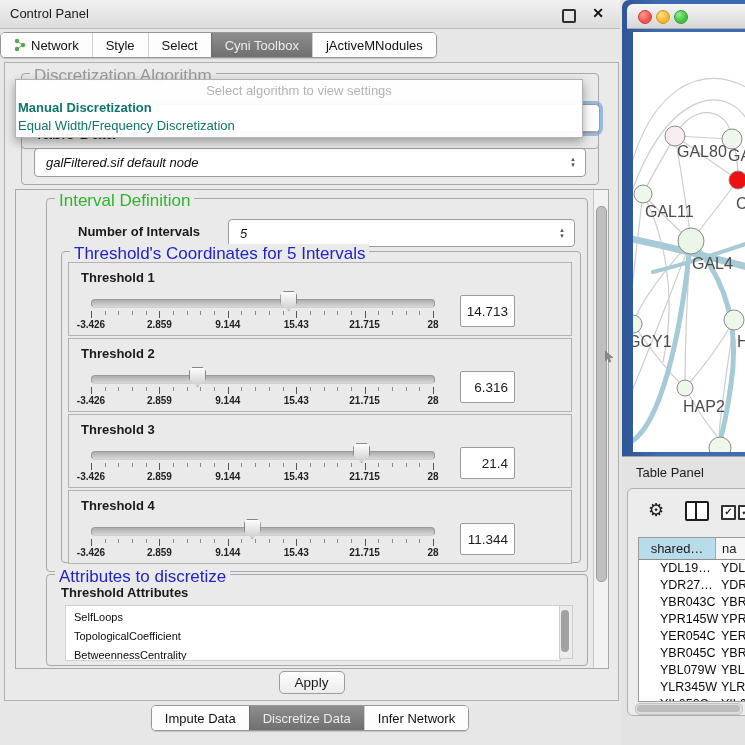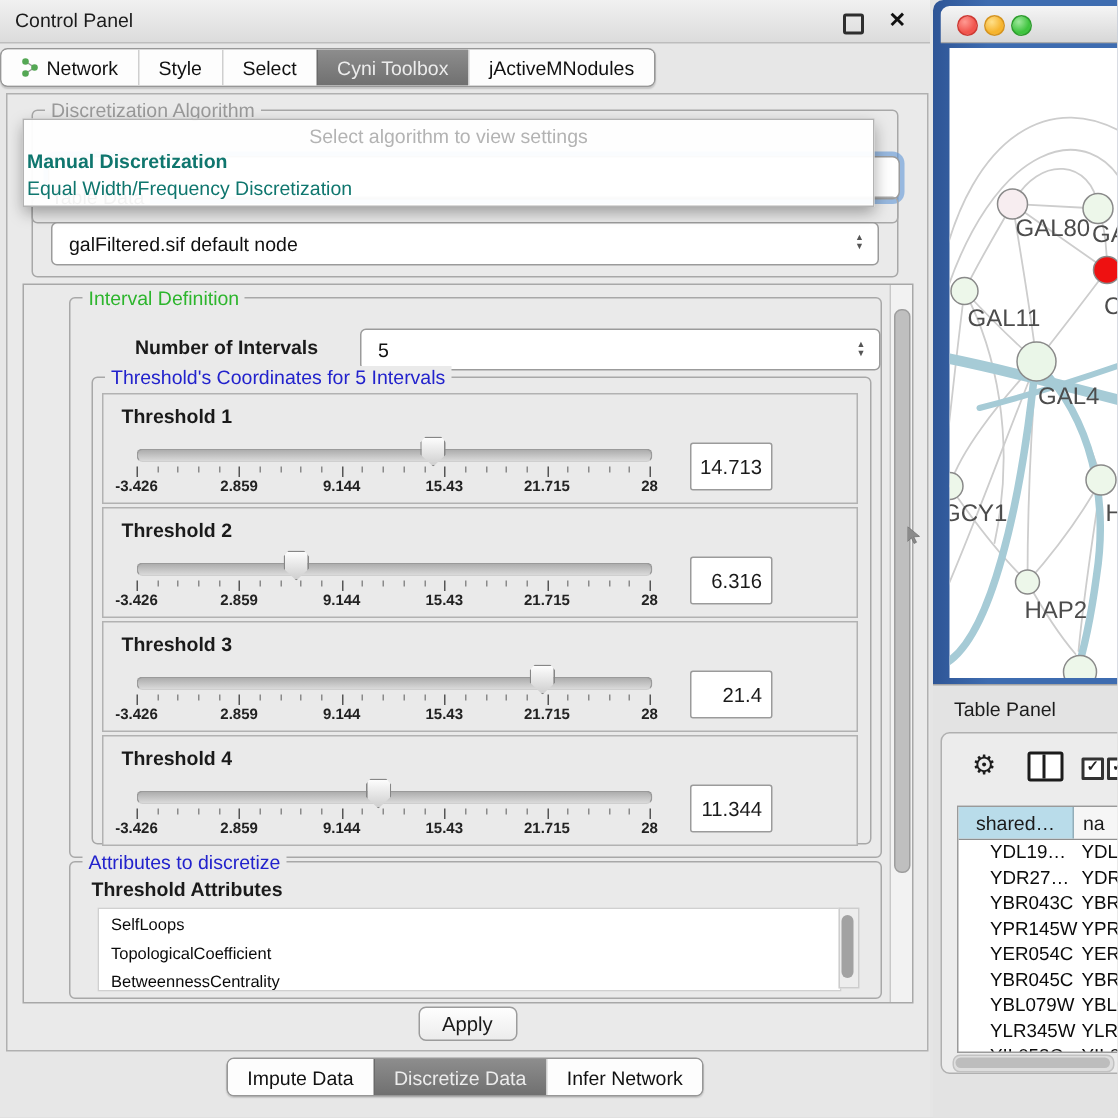--- a/index.html
+++ b/index.html
@@ -16,52 +16,52 @@
   .seg-group{display:flex;height:24px;margin-top:2px;border:1px solid #979797;border-radius:5px;
       overflow:hidden;background:#fff;box-shadow:0 1px 1px rgba(0,0,0,.15);}
   .seg{display:flex;align-items:center;gap:5px;padding:0 13px;font-size:13px;background:#fdfdfd;
       border-left:1px solid #cfcfcf;color:#111;white-space:nowrap;}
   .seg:first-child{border-left:none;}
   .seg.sel{background:linear-gradient(#8d8d8d,#707070);color:#ececec;border-left-color:#6a6a6a;}
   .cp-main{position:absolute;left:4px;top:62px;width:613px;height:637px;
       border:1px solid #b0b0b0;background:#eaeaea;}
   
   .group{position:absolute;border:1px solid #a8a8a8;border-radius:4px;}
-  .legend{position:absolute;top:-8px;left:8px;background:#eaeaea;padding:0 4px;font-size:13px;}
+  .legend{position:absolute;top:-8px;left:8px;background:#eaeaea;padding:0 4px;font-size:17px;}
   .legend.dim{color:#9a9a9a;}
   .legend.green{color:#2db52d;}
   .legend.blue{color:#2222cc;}
   .legend.dark{color:#111;}
   
   .disc-group{left:16px;top:10px;width:576px;height:74px;}
   .disc-combo{position:absolute;left:10px;top:30px;width:566px;height:27px;background:#fff;
       border:1px solid #9b9b9b;border-radius:5px;box-shadow:0 0 0 3px rgba(95,150,215,.6);}
   
   .popup{position:absolute;left:10px;top:16px;width:566px;height:57px;z-index:6;
       background:rgba(255,255,255,.95);border:1px solid #b3b3b3;
       box-shadow:0 4px 10px rgba(0,0,0,.35);}
   .popup-hint{text-align:center;color:#b3b3b3;font-size:13px;padding-top:3px;height:15px;}
   .popup-item{padding:1px 2px 0 2px;font-size:13px;line-height:17px;color:#0f766e;white-space:nowrap;}
   .popup-item.bold{font-weight:bold;}
   
   .tabledata-group{left:16px;top:68px;width:576px;height:52px;}
   .combo{position:absolute;background:#fff;border:1px solid #9b9b9b;border-radius:4px;
-      font-size:13px;color:#111;display:flex;align-items:center;}
+      font-size:13px;color:#111;display:flex;align-items:center;font-style:italic;}
   .combo .val{flex:1;padding-left:11px;white-space:nowrap;overflow:hidden;}
   .stepper{width:16px;display:flex;flex-direction:column;align-items:center;line-height:5px;
       font-size:6px;color:#555;gap:1px;padding-right:4px;}
   .td-combo{left:12px;top:16px;width:550px;height:27px;}
   
   .scrollpanel{position:absolute;left:10px;top:126px;width:592px;height:478px;
       border:1px solid #a8a8a8;background:#eaeaea;overflow:hidden;}
   .vscroll{position:absolute;right:0;top:0;width:14px;height:100%;background:#f2f2f2;border-left:1px solid #c8c8c8;}
   .vscroll .thumb{position:absolute;left:2px;top:16px;width:9px;height:374px;background:#bfbfbf;
       border:1px solid #9e9e9e;border-radius:5px;}
   .interval-group{left:30px;top:8px;width:540px;height:372px;}
-  .num-row{position:absolute;left:12px;top:20px;width:100%;height:27px;}
+  .num-row{position:absolute;left:0;top:20px;width:100%;height:27px;}
   .num-label{position:absolute;left:31px;top:5px;font-weight:bold;font-size:13px;}
   .num-combo{left:181px;top:0;width:345px;height:26px;}
   .thresh-group{left:14px;top:52px;width:518px;height:310px;}
   .thresh-list{position:absolute;left:6px;top:10px;width:504px;}
   .threshold-panel{position:relative;width:502px;height:72px;border:1px solid #b2b2b2;
       background:#eaeaea;margin-bottom:2px;}
   .t-label{position:absolute;left:12px;top:7px;font-weight:bold;font-size:13px;}
   .slider-track{position:absolute;left:22px;top:36px;width:342px;height:7px;border-radius:4px;
       background:linear-gradient(#adadad,#d8d8d8);border:1px solid #9a9a9a;border-bottom-color:#cfcfcf;}
   .slider-thumb{position:absolute;top:28px;width:15px;height:18px;margin-left:-8px;z-index:2;

